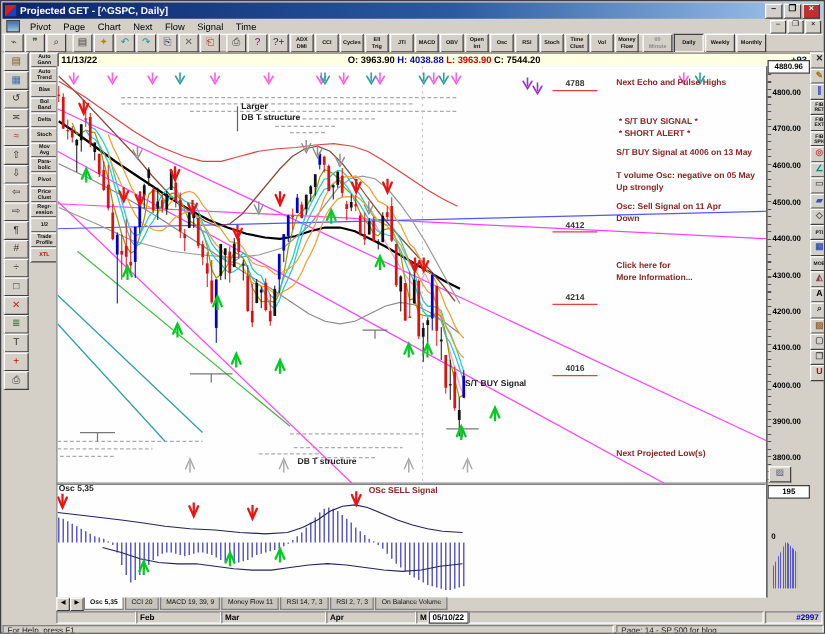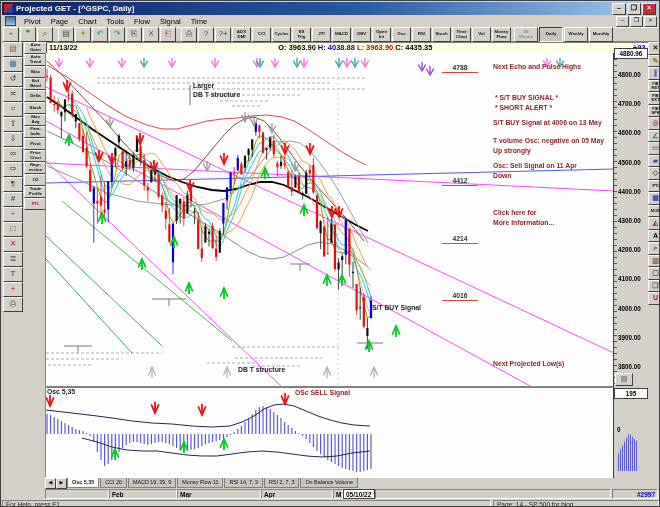--- a/index.html
+++ b/index.html
@@ -113,21 +113,21 @@
     <span class="win-btn">❐</span>
     <span class="win-btn close">×</span>
   </div>
 
   <div class="abs menubar">
     <span class="menu-sysicon"></span>
     <span id="menu-items" style="display:flex">
         <span class="menu-item">Pivot</span>
         <span class="menu-item">Page</span>
         <span class="menu-item">Chart</span>
-        <span class="menu-item">Tools</span>
+        <span class="menu-item">Next</span>
         <span class="menu-item">Flow</span>
         <span class="menu-item">Signal</span>
         <span class="menu-item">Time</span>
       </span>
     <span class="menu-spacer"></span>
     <span class="mdi-btn">–</span>
     <span class="mdi-btn">❐</span>
     <span class="mdi-btn">×</span>
   </div>
 
@@ -217,21 +217,21 @@
       </span>
     <span style="width:85px"></span>
   </div>
 
   <div class="abs infobar">
     <span class="date">11/13/22</span>
     <span class="fields" id="info-fields">
         <span class="" style="display: inline;"><span style="color: rgb(0, 0, 0);">O: </span><span style="color: rgb(0, 0, 0);">3963.90</span></span>
         <span class="" style="display: inline;"><span style="color: rgb(0, 0, 204);">H: </span><span style="color: rgb(0, 0, 204);">4038.88</span></span>
         <span class="" style="display: inline;"><span style="color: rgb(204, 0, 0);">L: </span><span style="color: rgb(204, 0, 0);">3963.90</span></span>
-        <span class="" style="display: inline;"><span style="color: rgb(0, 0, 0);">C: </span><span style="color: rgb(0, 0, 0);">4435.35</span></span>
+        <span class="" style="display: inline;"><span style="color: rgb(0, 0, 0);">C: </span><span style="color: rgb(0, 0, 0);">7544.20</span></span>
       </span>
     <span class="change">+93.81</span>
   </div>
 
   <div class="abs icon-col" id="icon-col">
       <span class="icol-btn" style="color: rgb(122, 92, 46);">▤</span>
       <span class="icol-btn" style="color: rgb(58, 110, 165);">▦</span>
       <span class="icol-btn" style="color: rgb(51, 51, 51);">↺</span>
       <span class="icol-btn" style="color: rgb(51, 51, 51);">≍</span>
       <span class="icol-btn" style="color: rgb(176, 48, 48);">≈</span>

